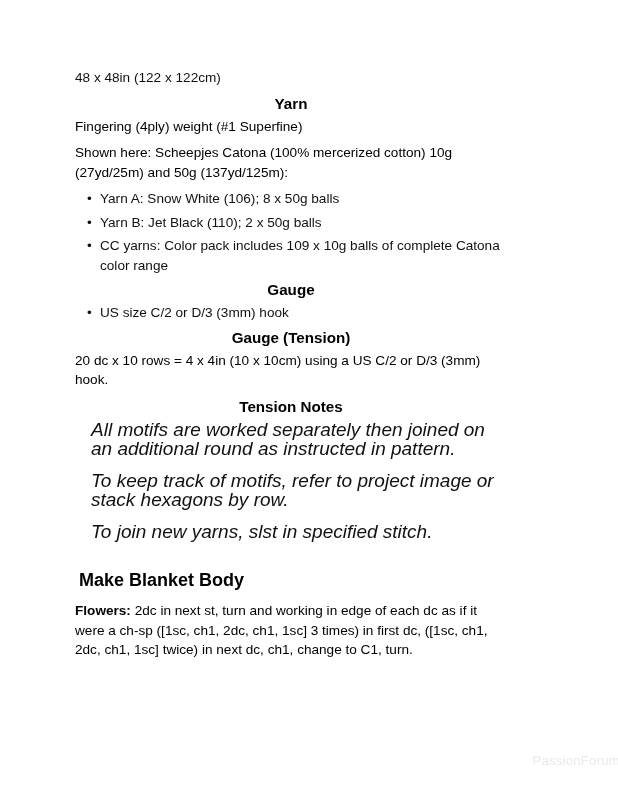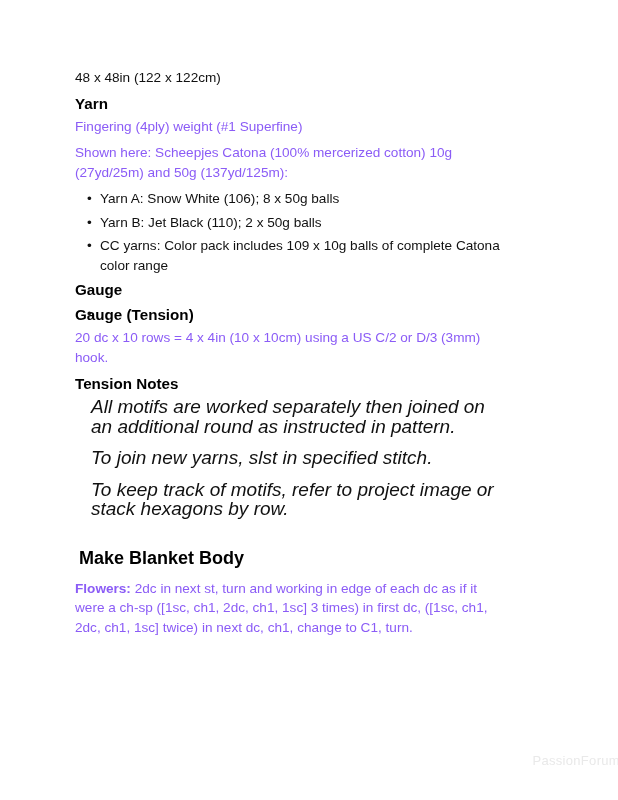--- a/index.html
+++ b/index.html
@@ -36,37 +36,38 @@
   .line {
     font-size: 13.6px;
     line-height: 19.5px;
     margin: 0 0 6px 0;
     color: #111111;
   }
   .para {
     font-size: 13.6px;
     line-height: 19.5px;
     margin: 0 0 7px 0;
-    color: #8b5cf6;
+    color: #000000;
   }
   .para-italic {
     font-size: 19px;
     line-height: 19.5px;
     margin: 0 0 12px 16px;
     font-style: italic;
     color: #111111;
   }
 
   
   h2.section {
     font-size: 15.2px;
     line-height: 20px;
     font-weight: bold;
     margin: 5px 0 3px 0;
     color: #000000;
+    text-align: center;
   }
   h1.major {
     font-size: 18px;
     line-height: 26px;
     font-weight: bold;
     margin: 26px 0 8px 4px;
     color: #000000;
   }
 
   
@@ -135,32 +136,33 @@
         <span class="dot">•</span>
         <span>CC yarns: Color pack includes 109 x 10g balls of complete Catona color range</span>
       </li>
     </ul>
 
     <h2 class="section">Gauge</h2>
 
     <ul class="bullets">
       <li>
         <span class="dot">•</span>
+        <span>US size C/2 or D/3 (3mm) hook</span>
       </li>
     </ul>
 
     <h2 class="section">Gauge (Tension)</h2>
 
     <p class="para">20 dc x 10 rows = 4 x 4in (10 x 10cm) using a US C/2 or D/3 (3mm) hook.</p>
 
     <h2 class="section">Tension Notes</h2>
 
     <p class="para-italic">All motifs are worked separately then joined on an additional round as instructed in pattern.</p>
+    <p class="para-italic">To keep track of motifs, refer to project image or stack hexagons by row.</p>
     <p class="para-italic">To join new yarns, slst in specified stitch.</p>
-    <p class="para-italic">To keep track of motifs, refer to project image or stack hexagons by row.</p>
 
     <h1 class="major">Make Blanket Body</h1>
 
 
     <p class="para">
       <b class="inline">Flowers:</b><span> 2dc in next st, turn and working in edge of each dc as if it were a ch-sp ([1sc, ch1, 2dc, ch1, 1sc] 3 times) in first dc, ([1sc, ch1, 2dc, ch1, 1sc] twice) in next dc, ch1, change to C1, turn.</span>
     </p>
 
   </div>
 

